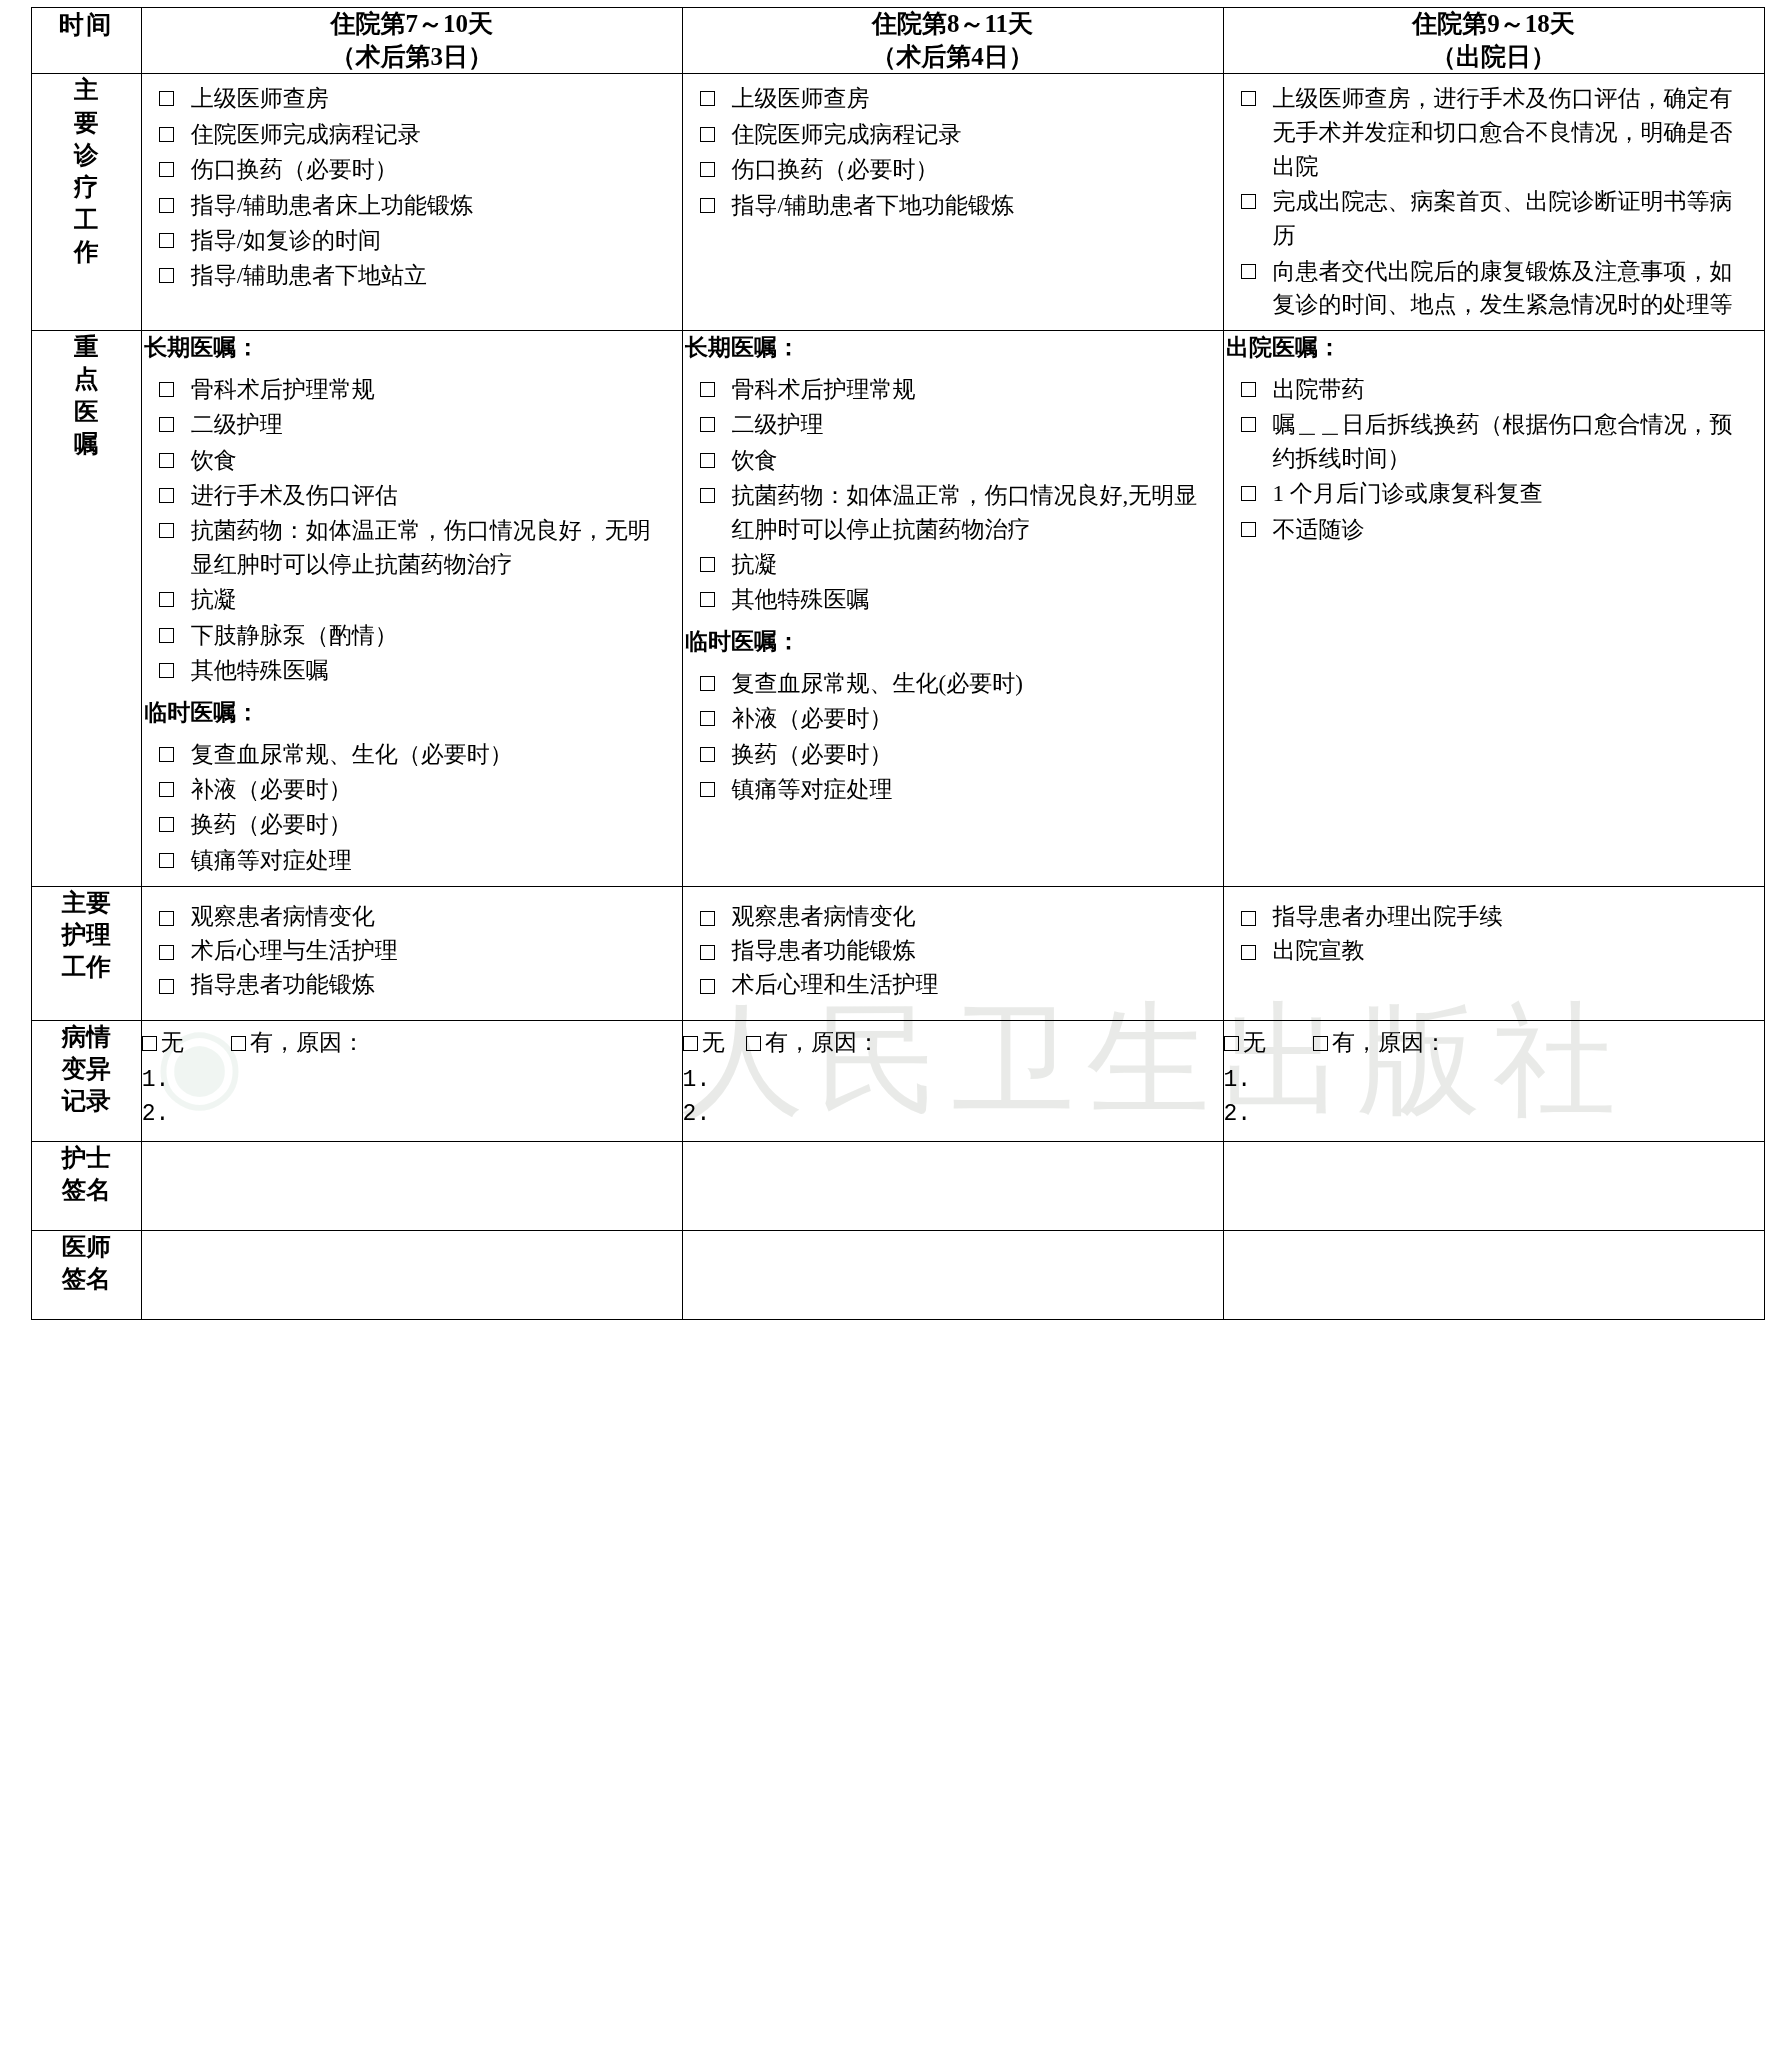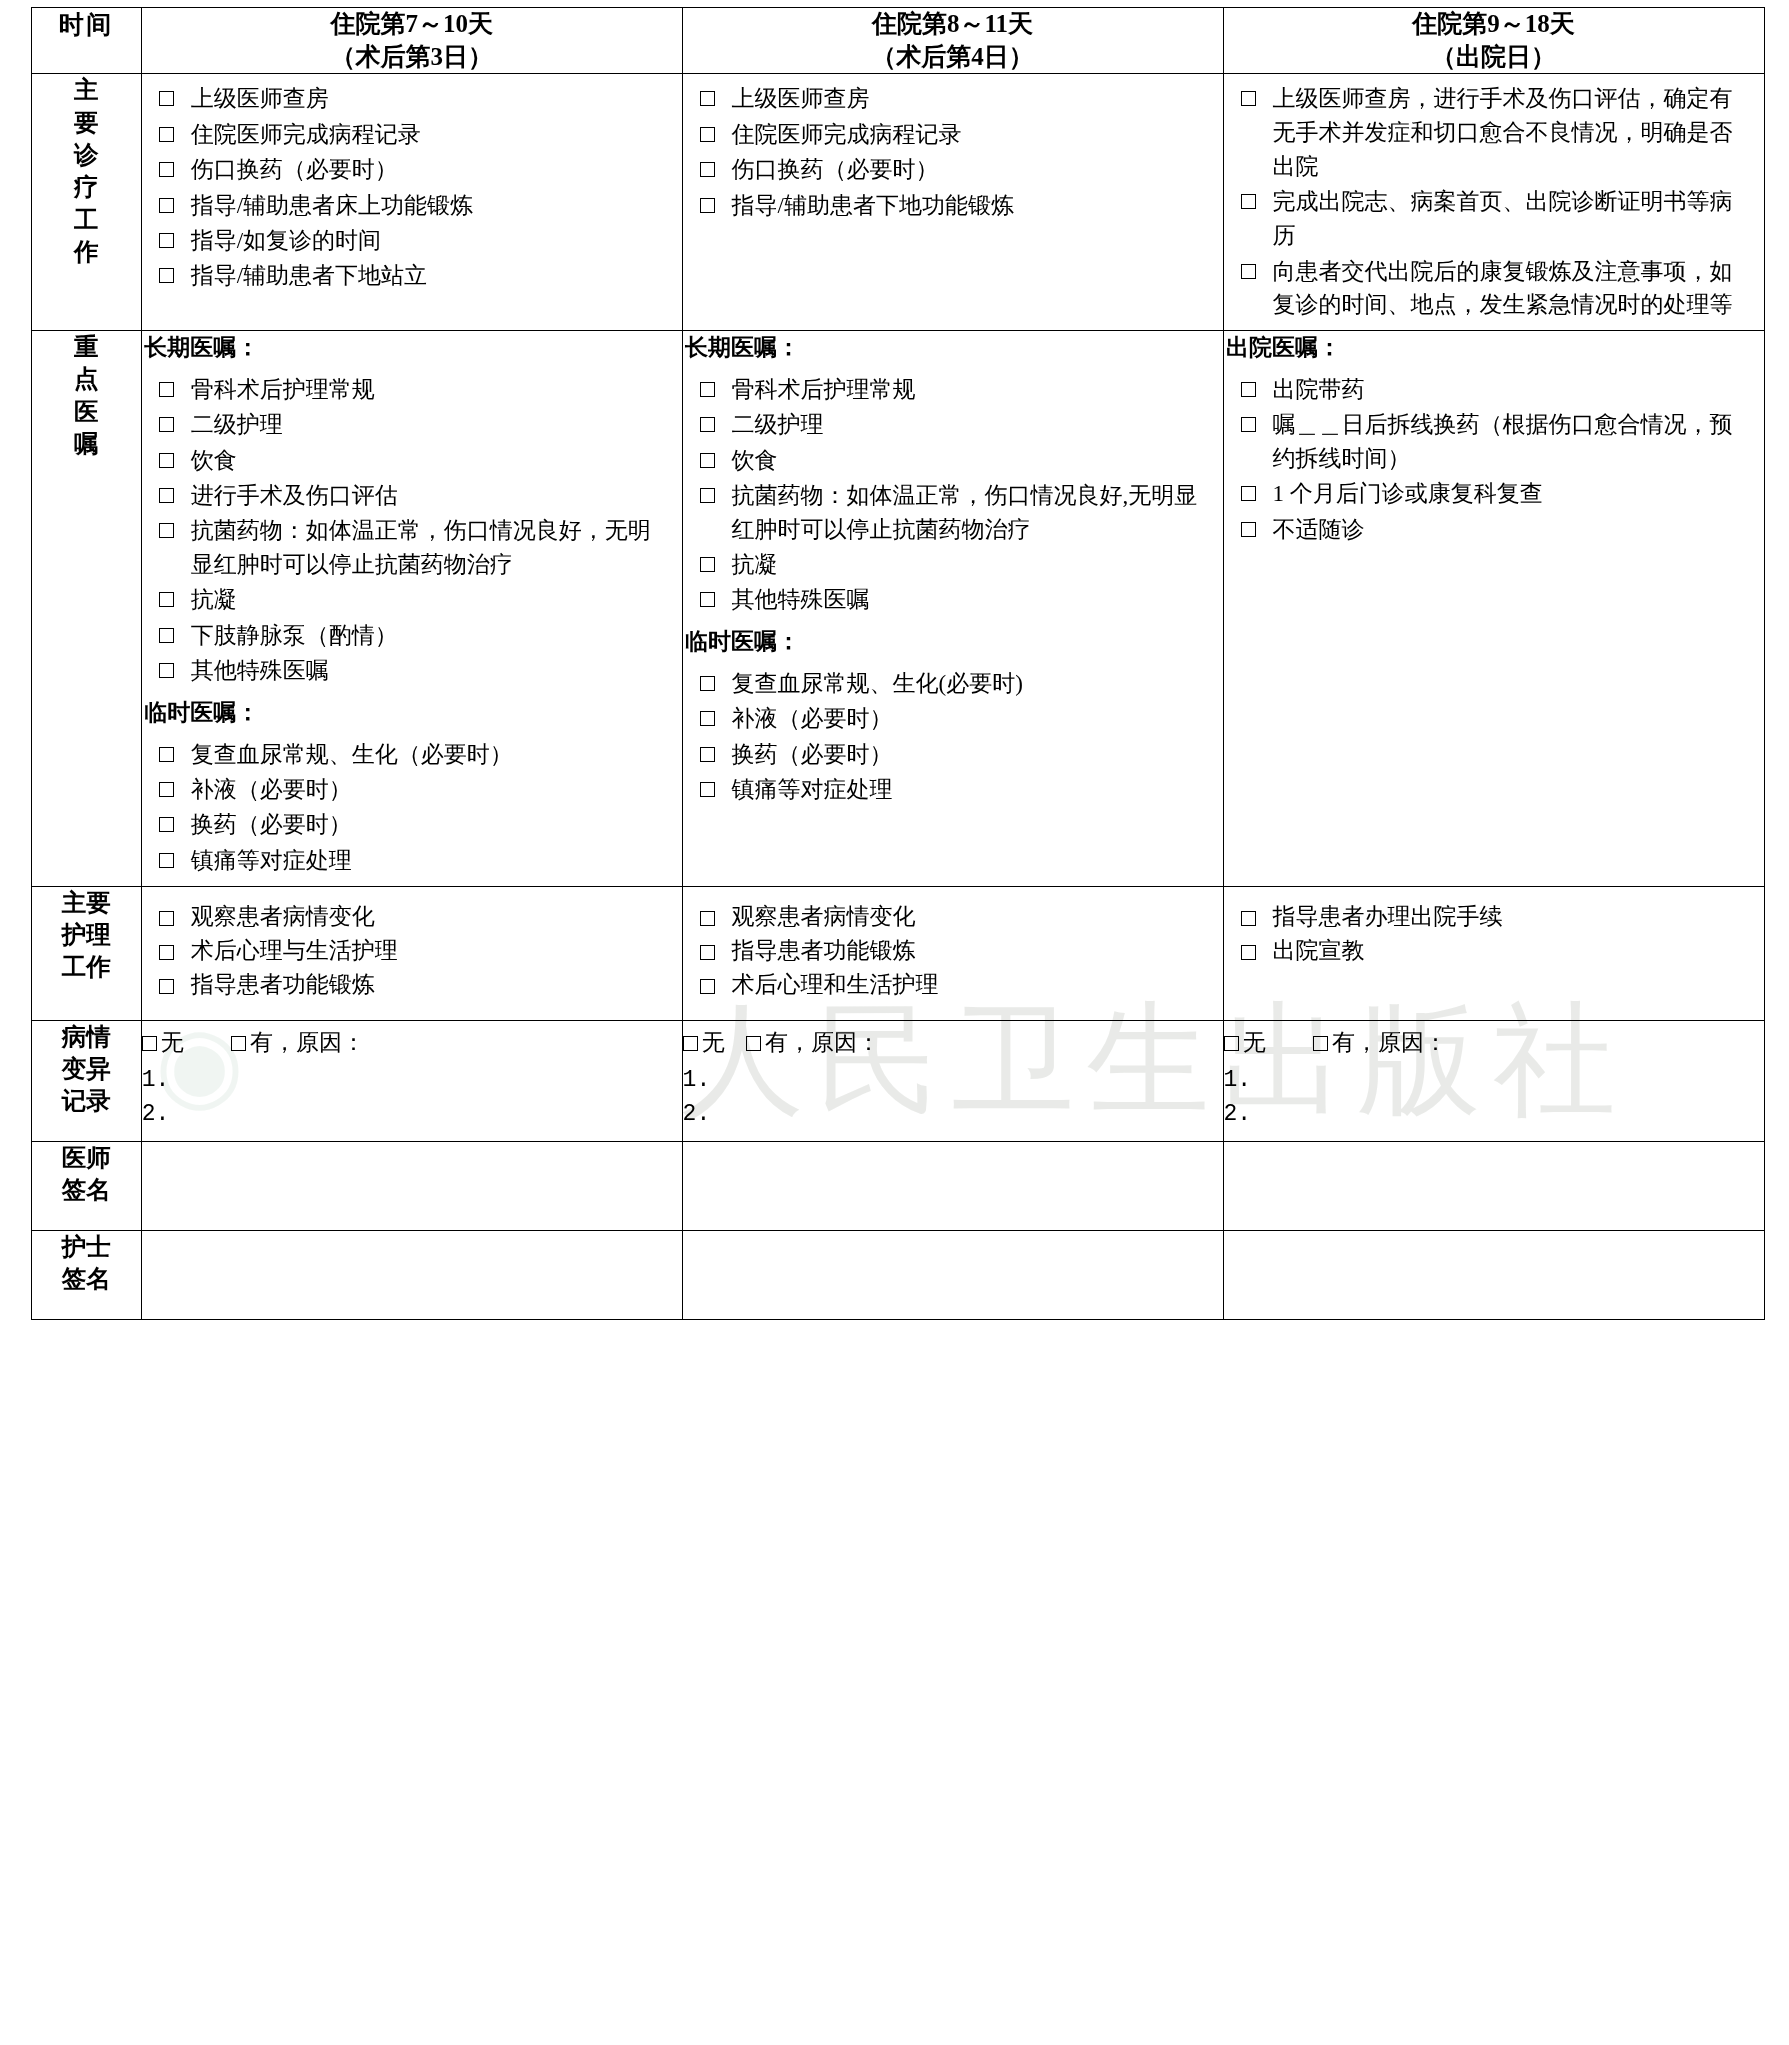--- a/index.html
+++ b/index.html
@@ -343,37 +343,37 @@
             <span class="var-gap"></span>
             <span class="box"></span><span>有，原因：</span>
           </div>
           <div class="var-num">1.</div>
           <div class="var-num">2.</div>
         </td>
       </tr>
 
       <tr>
         <td class="rowlabel wide">
+          <span>护士</span>
+          <span>签名</span>
+        </td>
+        <td class="sign-cell">
+            <div class="blank"></div>
+          </td>
+        <td class="sign-cell">
+            <div class="blank"></div>
+          </td>
+        <td class="sign-cell">
+            <div class="blank"></div>
+          </td>
+      </tr>
+
+      <tr>
+        <td class="rowlabel wide">
           <span>医师</span>
-          <span>签名</span>
-        </td>
-        <td class="sign-cell">
-            <div class="blank"></div>
-          </td>
-        <td class="sign-cell">
-            <div class="blank"></div>
-          </td>
-        <td class="sign-cell">
-            <div class="blank"></div>
-          </td>
-      </tr>
-
-      <tr>
-        <td class="rowlabel wide">
-          <span>护士</span>
           <span>签名</span>
         </td>
         <td class="sign-cell">
             <div class="blank"></div>
           </td>
         <td class="sign-cell">
             <div class="blank"></div>
           </td>
         <td class="sign-cell">
             <div class="blank"></div>

